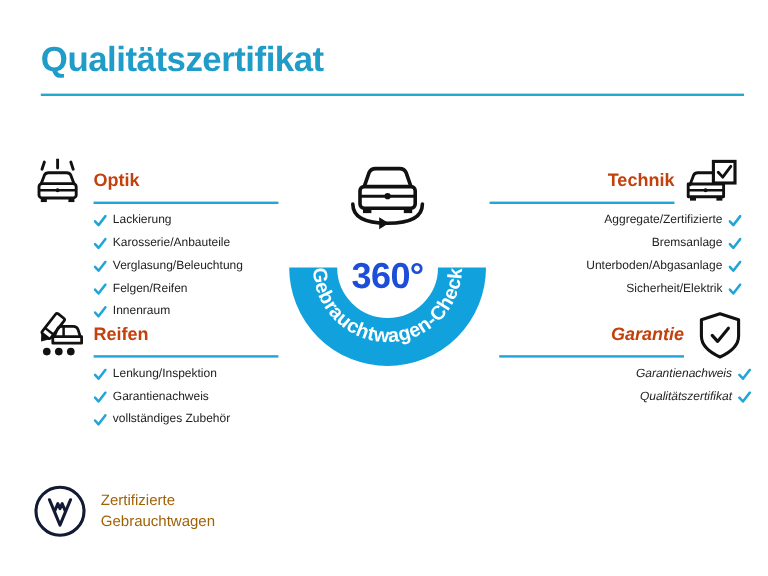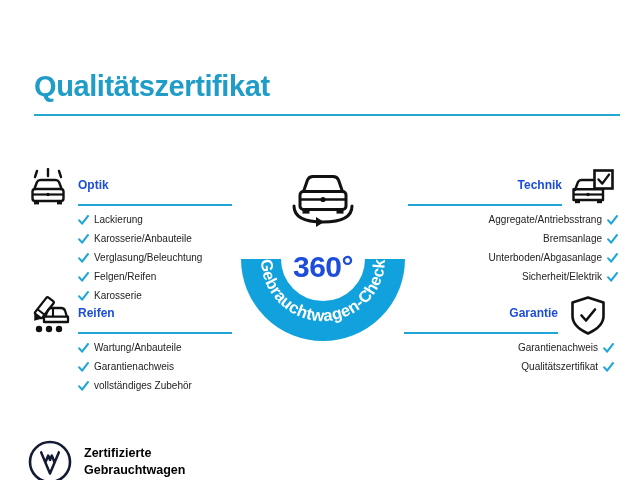--- a/index.html
+++ b/index.html
@@ -12,21 +12,20 @@
     height: 480px;
     overflow: hidden;
     font-family: "Liberation Sans", "DejaVu Sans", sans-serif;
     color: #1a1a1a;
     position: relative;
   }
   .page {
     position: absolute;
     inset: 0;
     background: #ffffff;
-    margin-top: 36px;
   }
 
   
   .title {
     position: absolute;
     left: 34px;
     top: 34px;
     font-size: 29px;
     font-weight: bold;
     letter-spacing: -0.4px;
@@ -42,44 +41,44 @@
     background: #25a8cd;
   }
 
   
   .section {
     position: absolute;
   }
   .sec-optik   { left: 22px;  top: 130px; width: 210px; }
   .sec-wartung { left: 22px;  top: 258px; width: 210px; }
   .sec-technik { left: 408px; top: 130px; width: 210px; }
-  .sec-garantie{ left: 404px; top: 258px; width: 210px; }
+  .sec-garantie{ left: 416px; top: 258px; width: 210px; font-style: italic; }
 
   .sec-head {
     position: relative;
     height: 46px;
   }
   .sec-icon {
     position: absolute;
     top: 0;
     width: 52px;
     height: 44px;
     display: flex;
     align-items: center;
     justify-content: center;
   }
   .left .sec-icon  { left: 0; }
   .right .sec-icon { right: 0; }
 
   .sec-title {
     position: absolute;
     top: 12px;
-    font-size: 12px;
+    font-size: 15px;
     font-weight: bold;
-    color: #1d4ed8;
+    color: #c2410c;
     white-space: nowrap;
   }
   .left .sec-title  { left: 56px; }
   .right .sec-title { right: 56px; }
 
   .sec-rule {
     position: absolute;
     top: 38px;
     height: 2px;
     background: #1fa5d8;
@@ -144,23 +143,23 @@
     position: absolute;
     left: 28px;
     top: 404px;
     display: flex;
     align-items: center;
   }
   .vw-mark { width: 44px; height: 44px; flex: none; }
   .vw-text {
     margin-left: 12px;
     font-size: 12.5px;
-    font-weight: bold;
+    font-weight: normal;
     line-height: 1.35;
-    color: #000000;
+    color: #a16207;
     white-space: nowrap;
   }
 </style>
 </head>
 <body>
 
 <div class="page">
 
   <div class="title">Qualitätszertifikat</div>
   <div class="title-rule"></div>
@@ -217,21 +216,21 @@
             </svg>
           </span>
         <span>Felgen/Reifen</span>
       </li>
       <li>
         <span class="chk">
             <svg width="11" height="11" viewBox="0 0 11 11">
               <path d="M1.2 5.4 L4.1 8.6 L9.9 1.1" fill="none" stroke="#1fa5d8" stroke-width="2.1" stroke-linecap="round" stroke-linejoin="round"></path>
             </svg>
           </span>
-        <span>Karosserie</span>
+        <span>Innenraum</span>
       </li>
     </ul>
   </div>
 
   <div class="section sec-wartung left">
     <div class="sec-head">
       <div class="sec-icon">
         <svg width="46" height="42" viewBox="0 0 46 42">
 
           <g transform="rotate(38 16 17)">
@@ -252,21 +251,21 @@
       <div class="sec-title">Reifen</div>
       <div class="sec-rule"></div>
     </div>
     <ul class="checklist">
       <li>
         <span class="chk">
             <svg width="11" height="11" viewBox="0 0 11 11">
               <path d="M1.2 5.4 L4.1 8.6 L9.9 1.1" fill="none" stroke="#1fa5d8" stroke-width="2.1" stroke-linecap="round" stroke-linejoin="round"></path>
             </svg>
           </span>
-        <span>Wartung/Anbauteile</span>
+        <span>Lenkung/Inspektion</span>
       </li>
       <li>
         <span class="chk">
             <svg width="11" height="11" viewBox="0 0 11 11">
               <path d="M1.2 5.4 L4.1 8.6 L9.9 1.1" fill="none" stroke="#1fa5d8" stroke-width="2.1" stroke-linecap="round" stroke-linejoin="round"></path>
             </svg>
           </span>
         <span>Garantienachweis</span>
       </li>
       <li>
@@ -294,21 +293,21 @@
 
           <rect x="25.5" y="2.5" width="18" height="18" fill="#fff" stroke="#111" stroke-width="2.6"></rect>
           <path d="M29.5 11.5 L33.3 15.6 L40 6.6" fill="none" stroke="#111" stroke-width="2.4" stroke-linecap="round" stroke-linejoin="round"></path>
         </svg>
       </div>
       <div class="sec-title">Technik</div>
       <div class="sec-rule"></div>
     </div>
     <ul class="checklist">
       <li>
-        <span>Aggregate/Antriebsstrang</span>
+        <span>Aggregate/Zertifizierte</span>
         <span class="chk">
             <svg width="11" height="11" viewBox="0 0 11 11">
               <path d="M1.2 5.4 L4.1 8.6 L9.9 1.1" fill="none" stroke="#1fa5d8" stroke-width="2.1" stroke-linecap="round" stroke-linejoin="round"></path>
             </svg>
           </span>
       </li>
       <li>
         <span>Bremsanlage</span>
         <span class="chk">
             <svg width="11" height="11" viewBox="0 0 11 11">

